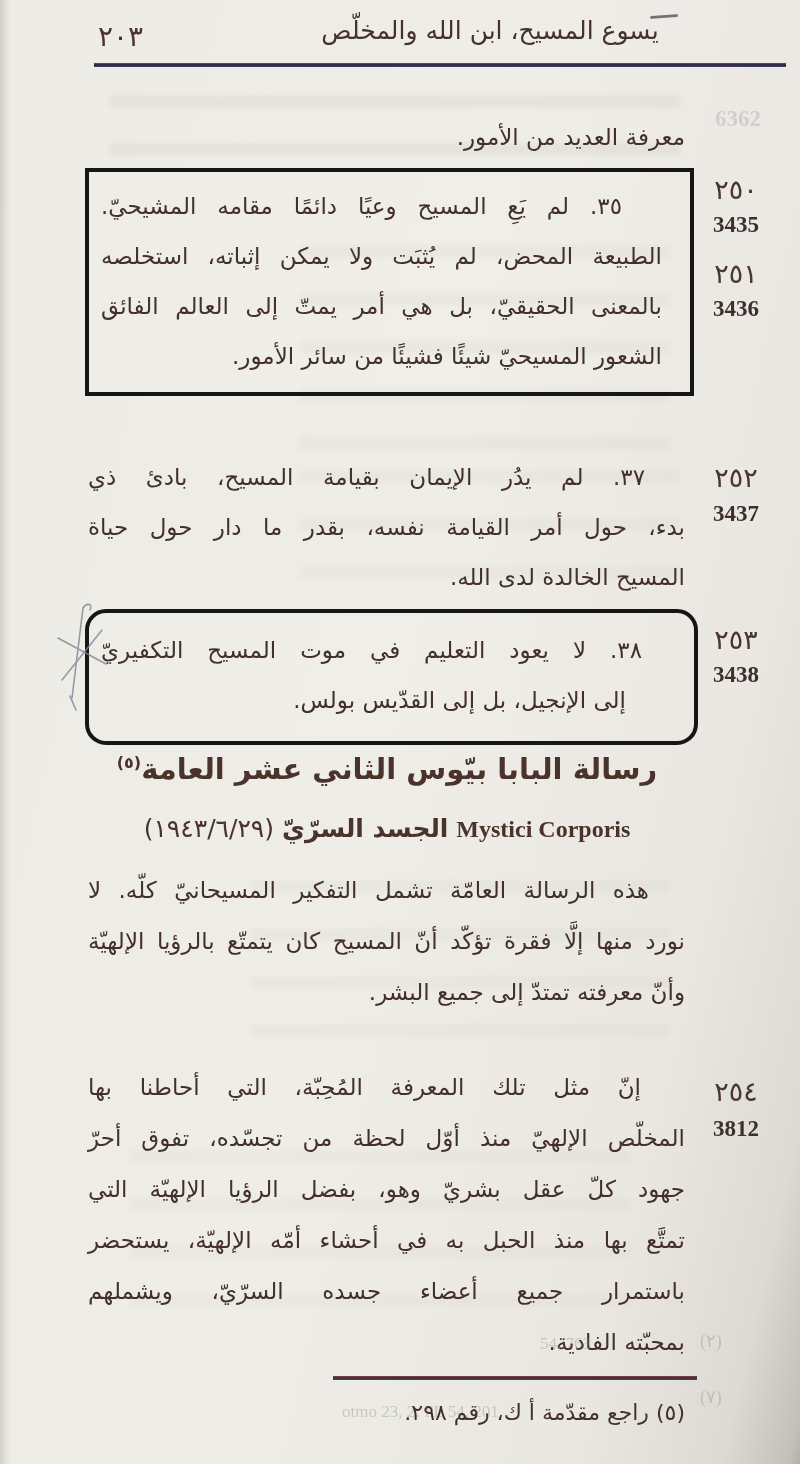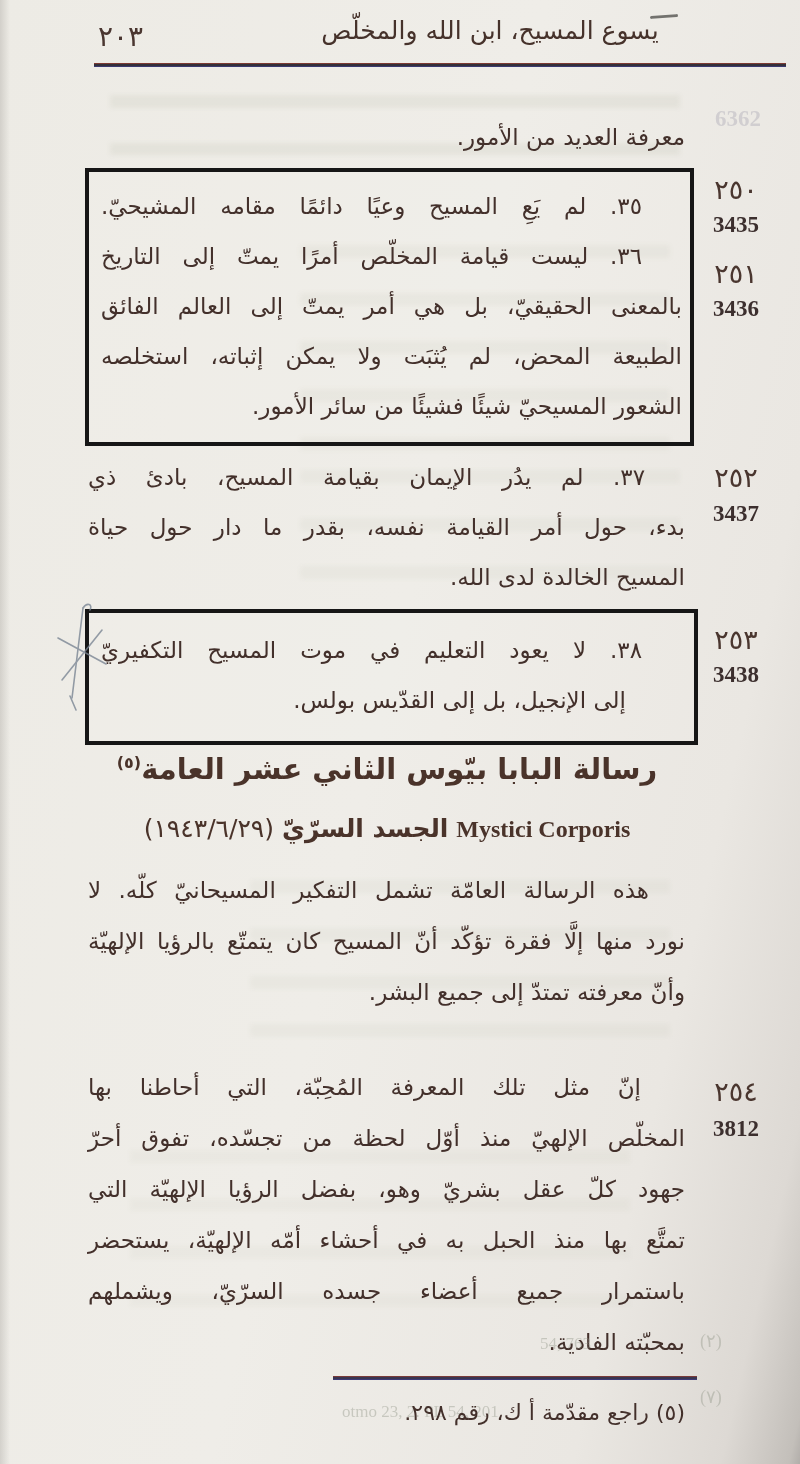--- a/index.html
+++ b/index.html
@@ -24,21 +24,21 @@
   .header-rule{left:94px;top:63px;width:692px;height:2px;background:#34303b;
     border-top:1px solid rgba(150,62,48,.75);border-bottom:1px solid rgba(62,62,140,.65);}
   .header-smudge{left:650px;top:15px;width:28px;height:3px;background:#4a4a46;opacity:.75;transform:rotate(-4deg);border-radius:2px;}
   
   .bodyline{font-size:23px;line-height:50px;white-space:nowrap;}
   .col{left:88px;width:597px;}
   .just{text-align:justify;text-align-last:justify;white-space:normal;}
   .endline{text-align:right;text-align-last:right;}
   .ind{padding-right:40px;}
   .box{border:4px solid #161616;background:rgba(255,255,255,.06);}
-  .box .inner{padding:9px 8px 11px 12px;}
+  .box .inner{padding:9px 28px 11px 12px;}
   
   .mref-ar{left:702px;width:68px;text-align:center;font-size:27px;letter-spacing:4px;color:#4a362f;}
   .mref-la{left:702px;width:68px;text-align:center;font-size:23px;font-weight:bold;font-family:"Liberation Serif",serif;color:#3c2f2e;}
   
   .sec-h1{left:88px;top:752px;width:598px;text-align:center;font-size:29px;font-weight:bold;color:#4a332a;}
   .sec-h1 sup{font-size:16px;}
   .sec-h2{left:88px;top:814px;width:598px;text-align:center;font-size:25px;color:#4a332a;}
   .sec-h2 .latin{font-family:"Liberation Serif",serif;font-weight:bold;font-size:24px;}
   .sec-h2 .sub{font-weight:bold;}
   
@@ -70,41 +70,40 @@
   <div class="abs header-rule"></div>
   <div class="abs header-smudge"></div>
 
   <div class="abs ghost" style="left:706px;top:106px;width:64px;text-align:center;font-size:23px;font-weight:bold;font-family:'Liberation Serif',serif;opacity:.24;filter:blur(.6px);">6362</div>
 
   <div class="abs col rtl bodyline endline" style="top:112px;">معرفة العديد من الأمور.</div>
 
   <div class="abs box" style="left:85px;top:168px;width:601px;">
     <div class="inner rtl">
       <div class="bodyline just ind">٣٥. لم يَعِ المسيح وعيًا دائمًا مقامه المشيحيّ.</div>
-      <div class="bodyline just ind">٣٦. ليست قيامة المخلّص أمرًا يمتّ إلى التاريخ</div>
+      <div class="bodyline just">الطبيعة المحض، لم يُثبَت ولا يمكن إثباته، استخلصه</div>
       <div class="bodyline just">بالمعنى الحقيقيّ، بل هي أمر يمتّ إلى العالم الفائق</div>
-      <div class="bodyline just">الطبيعة المحض، لم يُثبَت ولا يمكن إثباته، استخلصه</div>
       <div class="bodyline endline">الشعور المسيحيّ شيئًا فشيئًا من سائر الأمور.</div>
     </div>
   </div>
 
   <div class="abs mref-ar" style="top:174px;">٢٥٠</div>
   <div class="abs mref-la" style="top:212px;">3435</div>
   <div class="abs mref-ar" style="top:258px;">٢٥١</div>
   <div class="abs mref-la" style="top:296px;">3436</div>
 
   <div class="abs col rtl" style="top:452px;">
     <div class="bodyline just ind">٣٧. لم يدُر الإيمان بقيامة المسيح، بادئ ذي</div>
     <div class="bodyline just">بدء، حول أمر القيامة نفسه، بقدر ما دار حول حياة</div>
     <div class="bodyline endline">المسيح الخالدة لدى الله.</div>
   </div>
   <div class="abs mref-ar" style="top:462px;">٢٥٢</div>
   <div class="abs mref-la" style="top:501px;">3437</div>
 
-  <div class="abs box" style="left:85px;top:609px;width:605px;">
+  <div class="abs box" style="left:85px;top:609px;width:605px;border-radius:21px;">
     <div class="inner rtl" style="padding:12px 12px 16px 12px;">
       <div class="bodyline just ind">٣٨. لا يعود التعليم في موت المسيح التكفيريّ</div>
       <div class="bodyline endline" style="padding-right:56px;">إلى الإنجيل، بل إلى القدّيس بولس.</div>
     </div>
   </div>
   <div class="abs mref-ar" style="top:624px;">٢٥٣</div>
   <div class="abs mref-la" style="top:662px;">3438</div>
 
   <svg class="abs star-doodle" style="left:50px;top:598px;" width="66" height="118" viewBox="0 0 66 118">
     <g fill="none" stroke="#7b8694" stroke-width="1.6" stroke-linecap="round">

